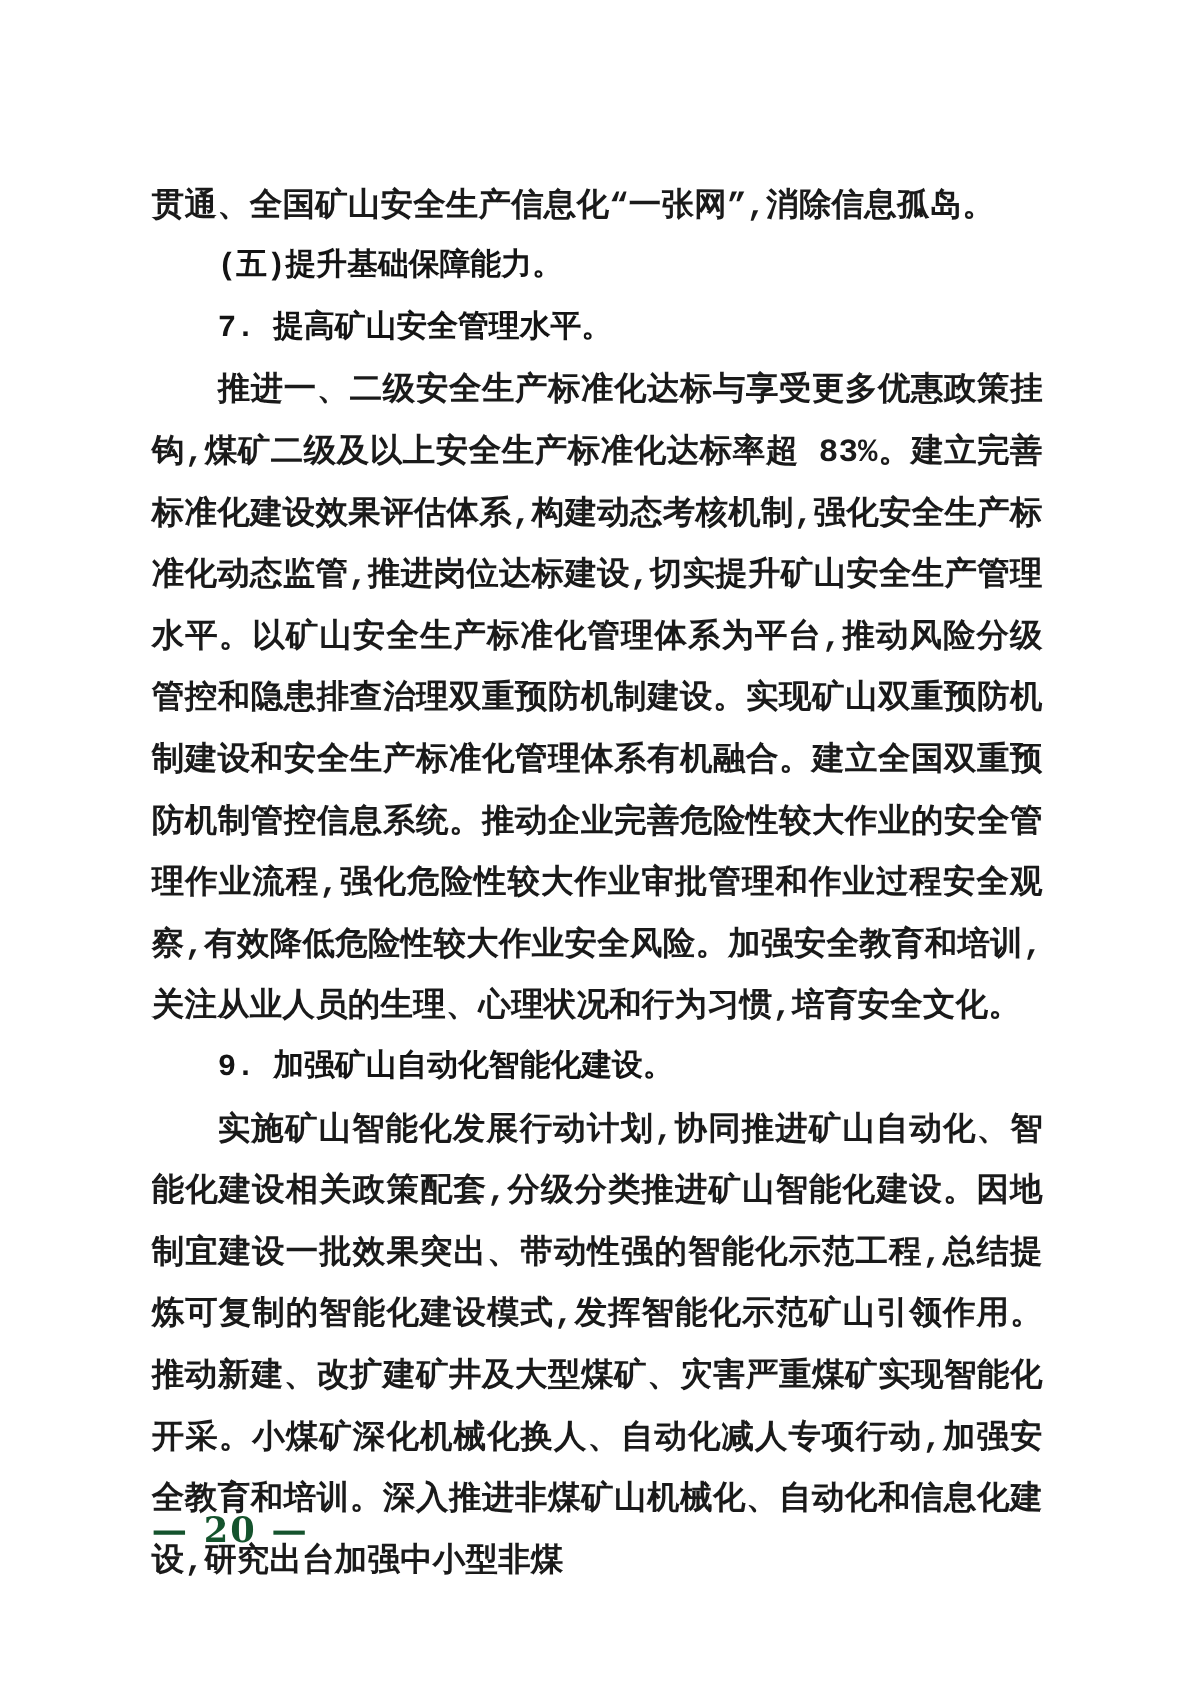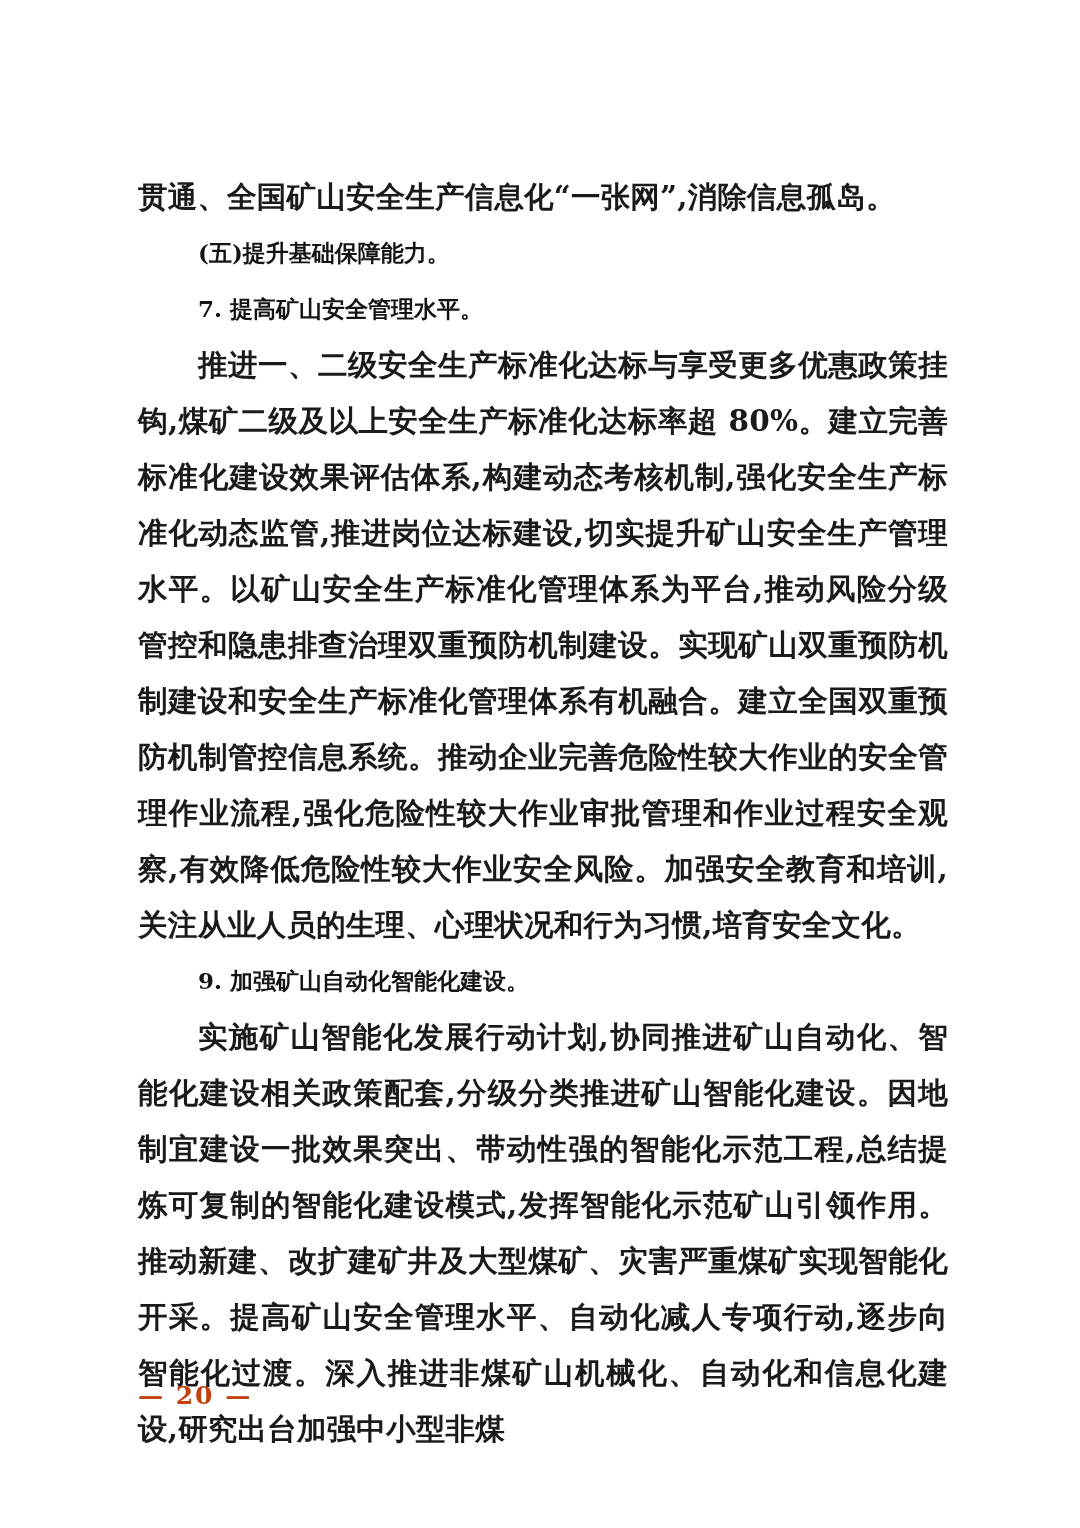--- a/index.html
+++ b/index.html
@@ -12,76 +12,77 @@
     width: 1080px;
     height: 1528px;
     background: #ffffff;
     overflow: hidden;
     font-family: "DejaVu Serif", "Liberation Serif", serif;
     color: #161616;
   }
   .body-area {
     position: absolute;
     left: 138px;
-    top: 169px;
+    top: 159px;
     width: 810px;
+    font-family: Liberation Mono, monospace;
   }
   .para {
     font-size: 29.5px;
     line-height: 56px;
     letter-spacing: 0.2px;
     text-align: justify;
     text-justify: inter-ideograph;
     margin: 0;
     font-weight: 600;
     color: #1a1a1a;
   }
   .para.indent {
     text-indent: 60px;
   }
   .heading {
-    font-size: 23px;
+    font-size: 28px;
     line-height: 56px;
     font-weight: 700;
     text-indent: 60px;
     margin: 0;
     color: #141414;
   }
   .footer {
     position: absolute;
     left: 138px;
     bottom: 118px;
     width: 810px;
-    font-size: 25px;
-    color: #c2410c;
+    font-size: 32px;
+    color: #14532d;
     font-weight: 600;
     letter-spacing: 2px;
   }
   .footer .pagenum {
     display: inline-block;
   }
 </style>
 </head>
 <body>
 
 <div class="page">
 
   <div class="body-area">
 
     <p class="para">贯通、全国矿山安全生产信息化“一张网”,消除信息孤岛。</p>
 
     <p class="heading">(五)提升基础保障能力。</p>
 
     <p class="heading">7. 提高矿山安全管理水平。</p>
 
-    <p class="para indent">推进一、二级安全生产标准化达标与享受更多优惠政策挂钩,煤矿二级及以上安全生产标准化达标率超 80%。建立完善标准化建设效果评估体系,构建动态考核机制,强化安全生产标准化动态监管,推进岗位达标建设,切实提升矿山安全生产管理水平。以矿山安全生产标准化管理体系为平台,推动风险分级管控和隐患排查治理双重预防机制建设。实现矿山双重预防机制建设和安全生产标准化管理体系有机融合。建立全国双重预防机制管控信息系统。推动企业完善危险性较大作业的安全管理作业流程,强化危险性较大作业审批管理和作业过程安全观察,有效降低危险性较大作业安全风险。加强安全教育和培训,关注从业人员的生理、心理状况和行为习惯,培育安全文化。</p>
+    <p class="para indent">推进一、二级安全生产标准化达标与享受更多优惠政策挂钩,煤矿二级及以上安全生产标准化达标率超 83%。建立完善标准化建设效果评估体系,构建动态考核机制,强化安全生产标准化动态监管,推进岗位达标建设,切实提升矿山安全生产管理水平。以矿山安全生产标准化管理体系为平台,推动风险分级管控和隐患排查治理双重预防机制建设。实现矿山双重预防机制建设和安全生产标准化管理体系有机融合。建立全国双重预防机制管控信息系统。推动企业完善危险性较大作业的安全管理作业流程,强化危险性较大作业审批管理和作业过程安全观察,有效降低危险性较大作业安全风险。加强安全教育和培训,关注从业人员的生理、心理状况和行为习惯,培育安全文化。</p>
 
     <p class="heading">9. 加强矿山自动化智能化建设。</p>
 
-    <p class="para indent">实施矿山智能化发展行动计划,协同推进矿山自动化、智能化建设相关政策配套,分级分类推进矿山智能化建设。因地制宜建设一批效果突出、带动性强的智能化示范工程,总结提炼可复制的智能化建设模式,发挥智能化示范矿山引领作用。推动新建、改扩建矿井及大型煤矿、灾害严重煤矿实现智能化开采。提高矿山安全管理水平、自动化减人专项行动,逐步向智能化过渡。深入推进非煤矿山机械化、自动化和信息化建设,研究出台加强中小型非煤</p>
+    <p class="para indent">实施矿山智能化发展行动计划,协同推进矿山自动化、智能化建设相关政策配套,分级分类推进矿山智能化建设。因地制宜建设一批效果突出、带动性强的智能化示范工程,总结提炼可复制的智能化建设模式,发挥智能化示范矿山引领作用。推动新建、改扩建矿井及大型煤矿、灾害严重煤矿实现智能化开采。小煤矿深化机械化换人、自动化减人专项行动,加强安全教育和培训。深入推进非煤矿山机械化、自动化和信息化建设,研究出台加强中小型非煤</p>
 
   </div>
 
   <div class="footer">
     <span class="pagenum">— 20 —</span>
   </div>
 
 </div>
 
 </body></html>

